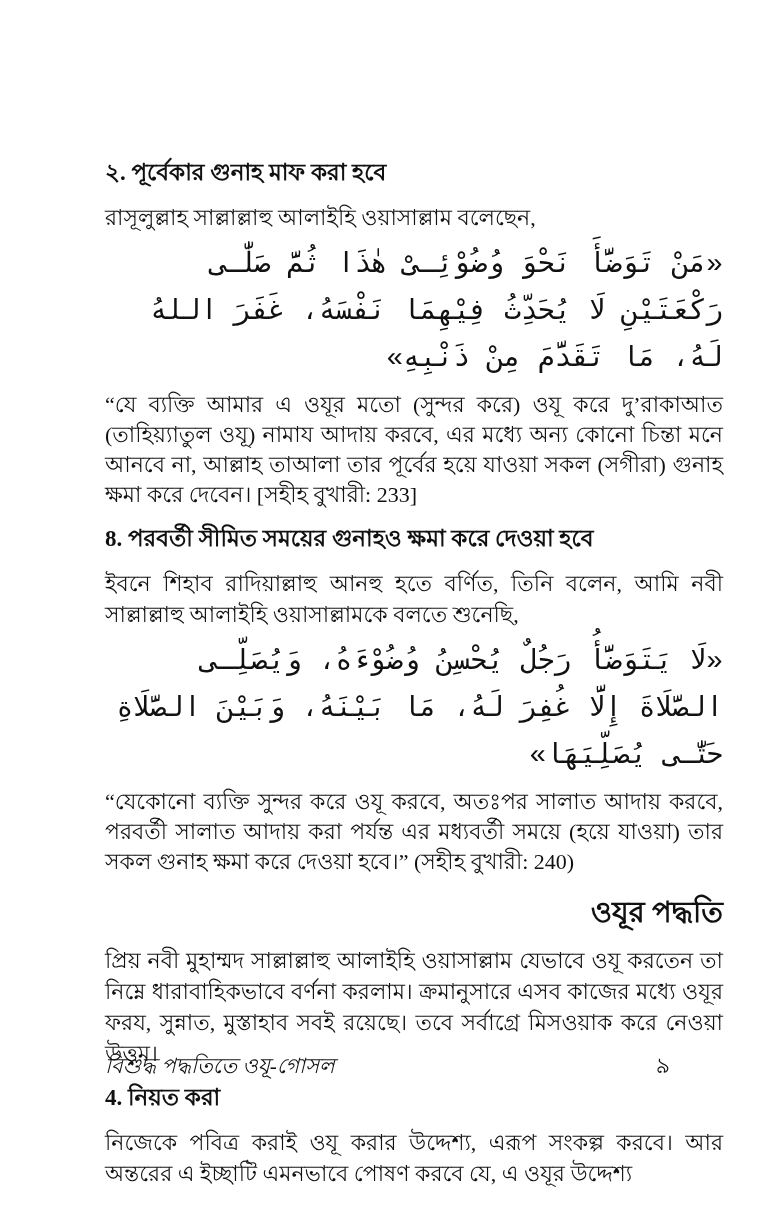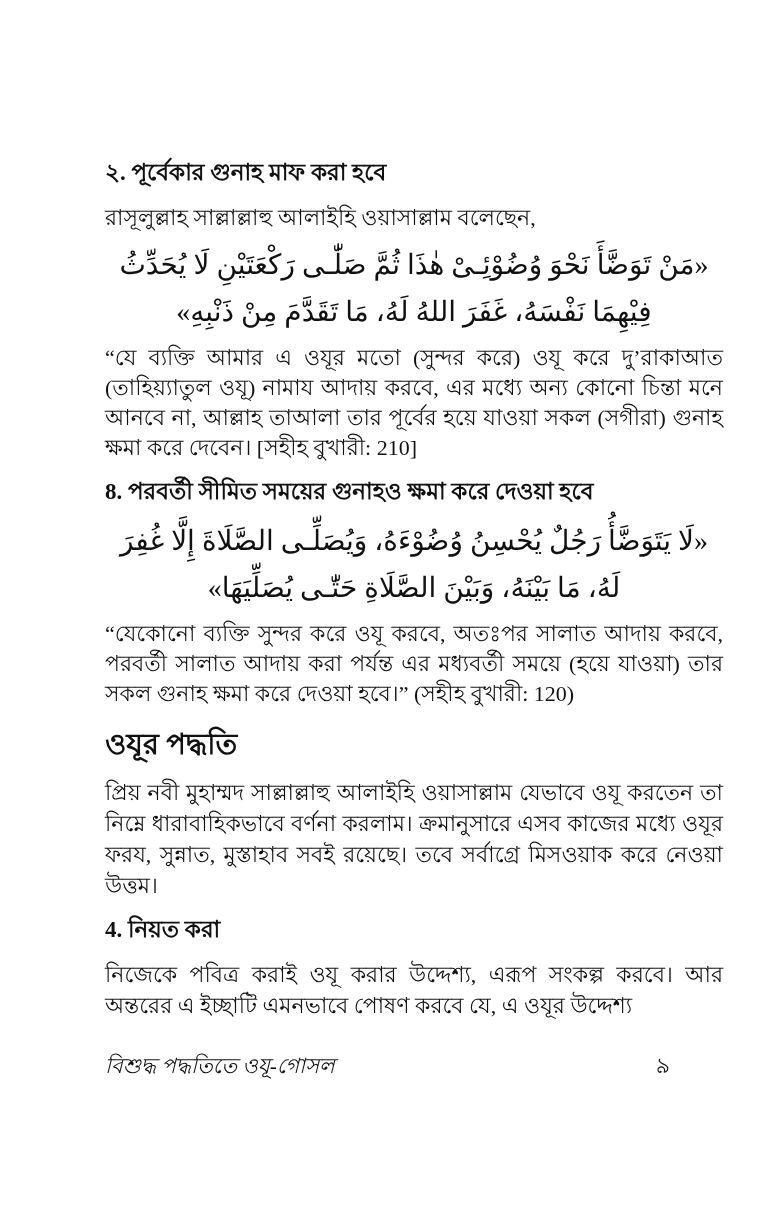--- a/index.html
+++ b/index.html
@@ -28,34 +28,33 @@
   .body-para {
     font-size: 22px;
     line-height: 31px;
     margin: 14px 0 8px 0;
     text-align: justify;
   }
   .arabic-block {
     direction: rtl;
     font-size: 28px;
     line-height: 47px;
-    text-align: center;
     margin: 4px 0 8px 0;
-    font-family: Liberation Serif, serif;
+    font-family: Liberation Mono, monospace;
   }
   .quote-para {
     font-size: 22px;
     line-height: 30px;
     margin: 0 0 14px 0;
     text-align: justify;
   }
   .main-heading {
     font-size: 29px;
     font-weight: bold;
-    text-align: left;
+    text-align: right;
     margin: 16px 0 14px 0;
     line-height: 38px;
   }
   .spacer-sm { height: 6px; }
   .footer {
     position: absolute;
     left: 105px;
     right: 103px;
     top: 1048px;
     display: flex;
@@ -73,28 +72,29 @@
 <body>
 
 <div class="page">
 
   <h2 class="section-heading">২. পূর্বেকার গুনাহ মাফ করা হবে</h2>
 
   <p class="body-para">রাসূলুল্লাহ সাল্লাল্লাহু আলাইহি ওয়াসাল্লাম বলেছেন,</p>
 
   <div class="arabic-block" dir="rtl" lang="ar">«مَنْ تَوَضَّأَ نَحْوَ وُضُوْئِـىْ هٰذَا ثُمَّ صَلّٰـى رَكْعَتَيْنِ لَا يُحَدِّثُ فِيْهِمَا نَفْسَهُ، غَفَرَ اللهُ لَهُ، مَا تَقَدَّمَ مِنْ ذَنْبِهِ»</div>
 
-  <p class="quote-para">“যে ব্যক্তি আমার এ ওযূর মতো (সুন্দর করে) ওযূ করে দু’রাকাআত (তাহিয়্যাতুল ওযূ) নামায আদায় করবে, এর মধ্যে অন্য কোনো চিন্তা মনে আনবে না, আল্লাহ তাআলা তার পূর্বের হয়ে যাওয়া সকল (সগীরা) গুনাহ ক্ষমা করে দেবেন। [সহীহ বুখারী: 210]</p>
+  <p class="quote-para">“যে ব্যক্তি আমার এ ওযূর মতো (সুন্দর করে) ওযূ করে দু’রাকাআত (তাহিয়্যাতুল ওযূ) নামায আদায় করবে, এর মধ্যে অন্য কোনো চিন্তা মনে আনবে না, আল্লাহ তাআলা তার পূর্বের হয়ে যাওয়া সকল (সগীরা) গুনাহ ক্ষমা করে দেবেন। [সহীহ বুখারী: 233]</p>
 
   <h2 class="section-heading">8. পরবর্তী সীমিত সময়ের গুনাহও ক্ষমা করে দেওয়া হবে</h2>
 
+  <p class="body-para">ইবনে শিহাব রাদিয়াল্লাহু আনহু হতে বর্ণিত, তিনি বলেন, আমি নবী সাল্লাল্লাহু আলাইহি ওয়াসাল্লামকে বলতে শুনেছি,</p>
 
   <div class="arabic-block" dir="rtl" lang="ar">«لَا يَتَوَضَّأُ رَجُلٌ يُحْسِنُ وُضُوْءَهُ، وَيُصَلِّـى الصَّلَاةَ إِلَّا غُفِرَ لَهُ، مَا بَيْنَهُ، وَبَيْنَ الصَّلَاةِ حَتّٰـى يُصَلِّيَهَا»</div>
 
-  <p class="quote-para">“যেকোনো ব্যক্তি সুন্দর করে ওযূ করবে, অতঃপর সালাত আদায় করবে, পরবর্তী সালাত আদায় করা পর্যন্ত এর মধ্যবর্তী সময়ে (হয়ে যাওয়া) তার সকল গুনাহ ক্ষমা করে দেওয়া হবে।” (সহীহ বুখারী: 120)</p>
+  <p class="quote-para">“যেকোনো ব্যক্তি সুন্দর করে ওযূ করবে, অতঃপর সালাত আদায় করবে, পরবর্তী সালাত আদায় করা পর্যন্ত এর মধ্যবর্তী সময়ে (হয়ে যাওয়া) তার সকল গুনাহ ক্ষমা করে দেওয়া হবে।” (সহীহ বুখারী: 240)</p>
 
   <h1 class="main-heading">ওযূর পদ্ধতি</h1>
 
   <p class="body-para">প্রিয় নবী মুহাম্মদ সাল্লাল্লাহু আলাইহি ওয়াসাল্লাম যেভাবে ওযূ করতেন তা নিম্নে ধারাবাহিকভাবে বর্ণনা করলাম। ক্রমানুসারে এসব কাজের মধ্যে ওযূর ফরয, সুন্নাত, মুস্তাহাব সবই রয়েছে। তবে সর্বাগ্রে মিসওয়াক করে নেওয়া উত্তম।</p>
 
   <div class="spacer-sm"></div>
 
   <h2 class="section-heading">4. নিয়ত করা</h2>
 
   <p class="body-para">নিজেকে পবিত্র করাই ওযূ করার উদ্দেশ্য, এরূপ সংকল্প করবে। আর অন্তরের এ ইচ্ছাটি এমনভাবে পোষণ করবে যে, এ ওযূর উদ্দেশ্য</p>

